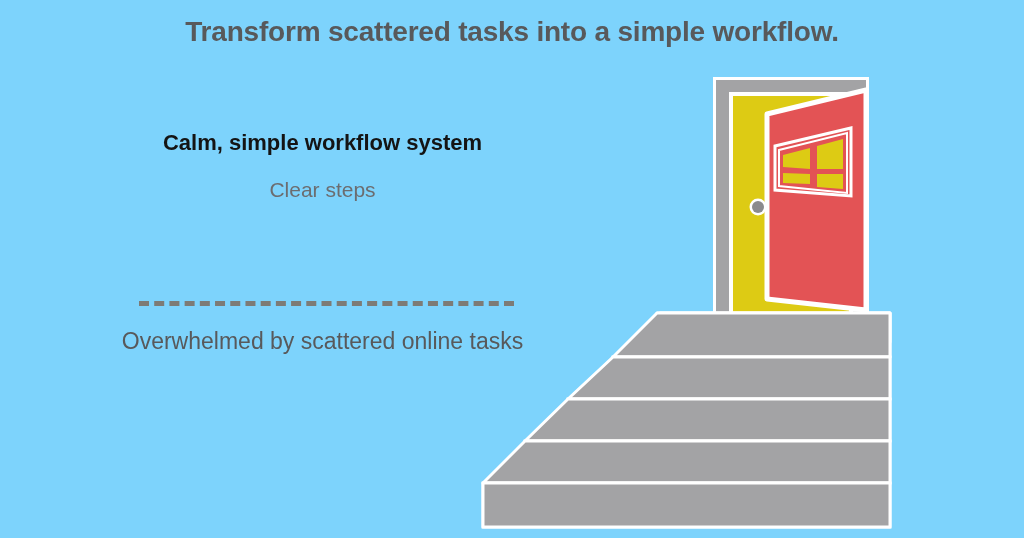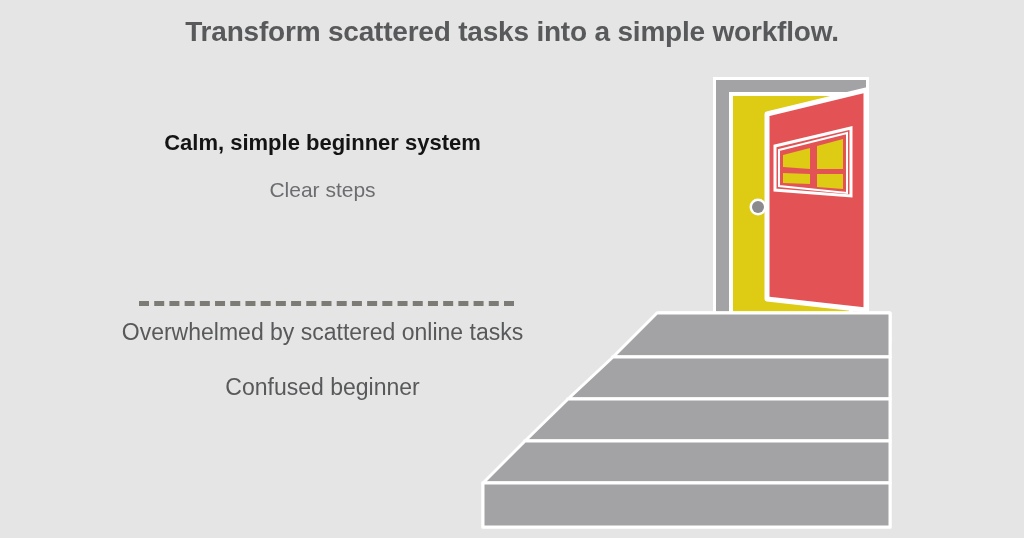--- a/index.html
+++ b/index.html
@@ -64,21 +64,21 @@
   }
   .divider {
     width: 100%;
     height: 0;
     border-top: 5px dashed #7D7B76;
   }
 
   .bottom-col {
     position: absolute;
     left: 60px;
-    top: 317px;
+    top: 326px;
     width: 525px;
     text-align: center;
   }
   .bottom-label {
     font-size: 23px;
     font-weight: normal;
     color: #58595B;
     line-height: 1.33;
   }
   .bottom-sublabel {
@@ -95,36 +95,35 @@
     left: 0;
     top: 0;
     width: 1024px;
     height: 538px;
     pointer-events: none;
   }
 </style>
 </head>
 <body>
 
-<div id="slide" style="background: #e5e5e5;">
+<div id="slide" style="background: #7dd3fc;">
 
   <div class="title">Transform scattered tasks into a simple workflow.</div>
 
   <div class="text-col">
-    <div class="top-label">Calm, simple beginner system</div>
+    <div class="top-label">Calm, simple workflow system</div>
     <div class="top-sublabel">Clear steps</div>
   </div>
 
   <div class="divider-wrap">
     <div class="divider"></div>
   </div>
 
   <div class="bottom-col">
     <div class="bottom-label">Overwhelmed by scattered online tasks</div>
-    <div class="bottom-sublabel">Confused beginner</div>
   </div>
 
   <svg class="illustration" viewBox="0 0 1024 538">
 
     <g>
       <rect x="714" y="78" width="154" height="236" fill="#A3A3A5"></rect>
 
       <rect x="714.5" y="78.5" width="153" height="235" fill="none" stroke="#FFFFFF" stroke-width="3"></rect>
 
       <rect x="729" y="92" width="124" height="222" fill="#FFFFFF"></rect>

